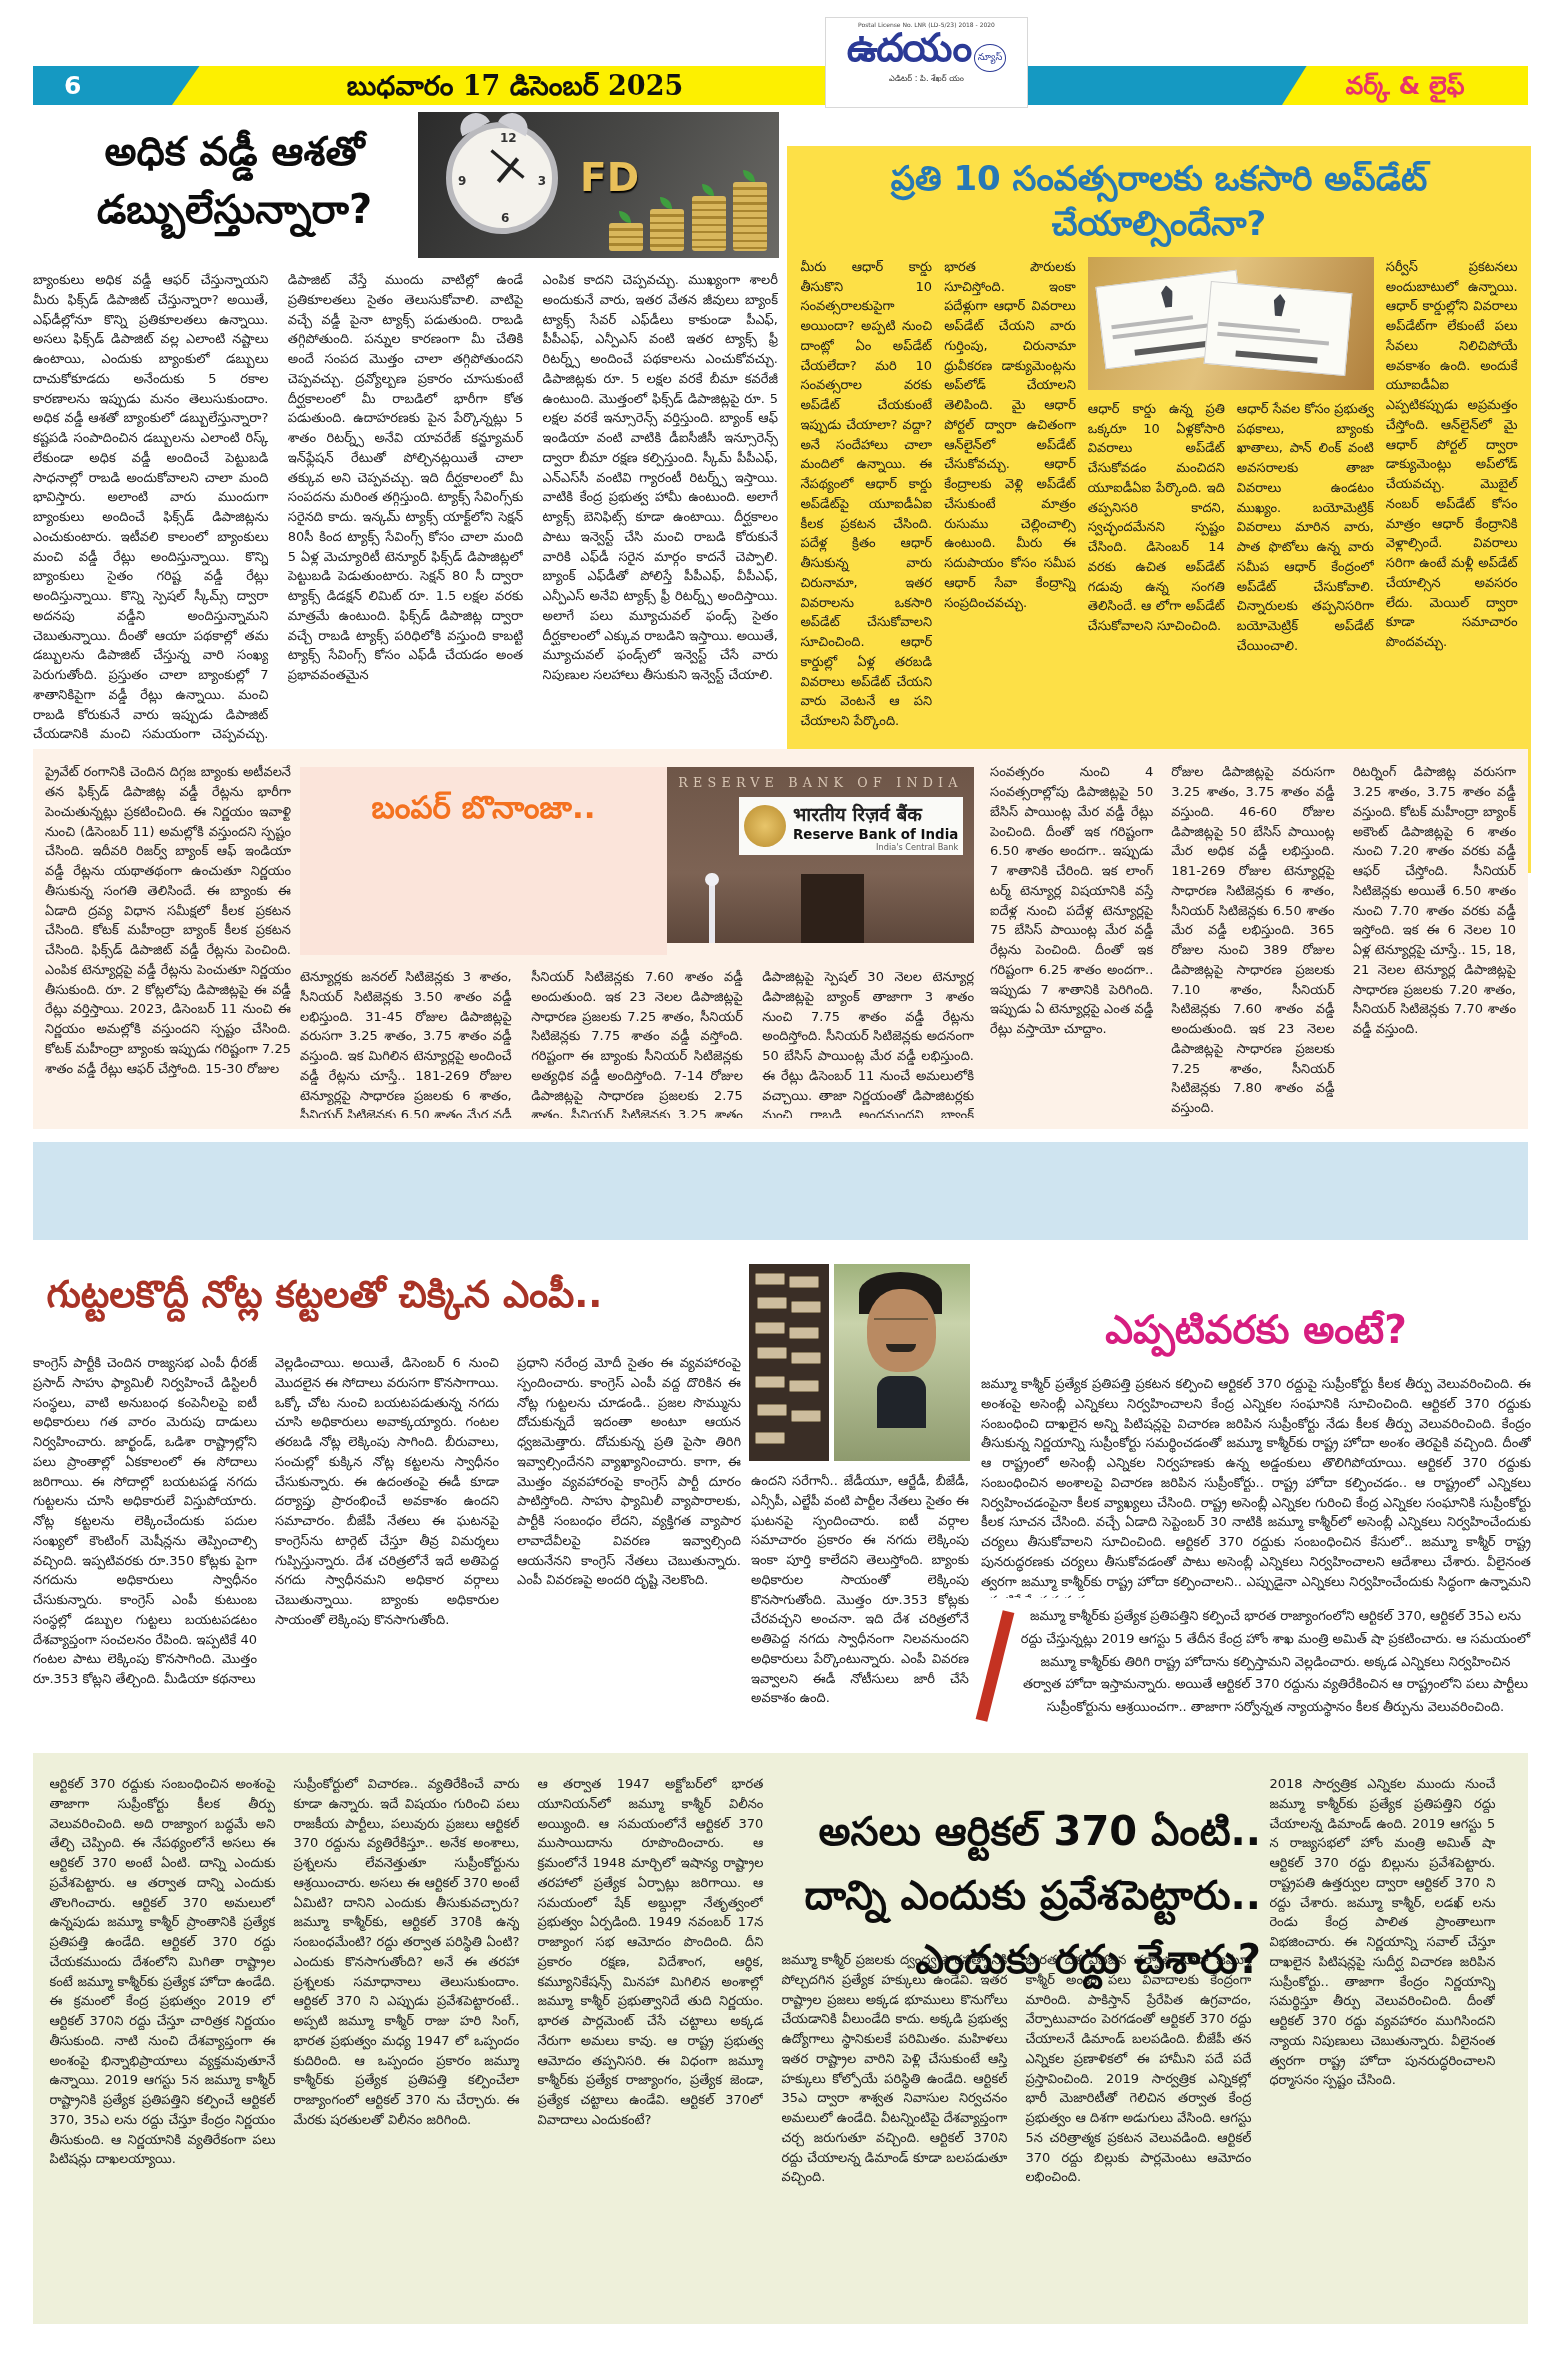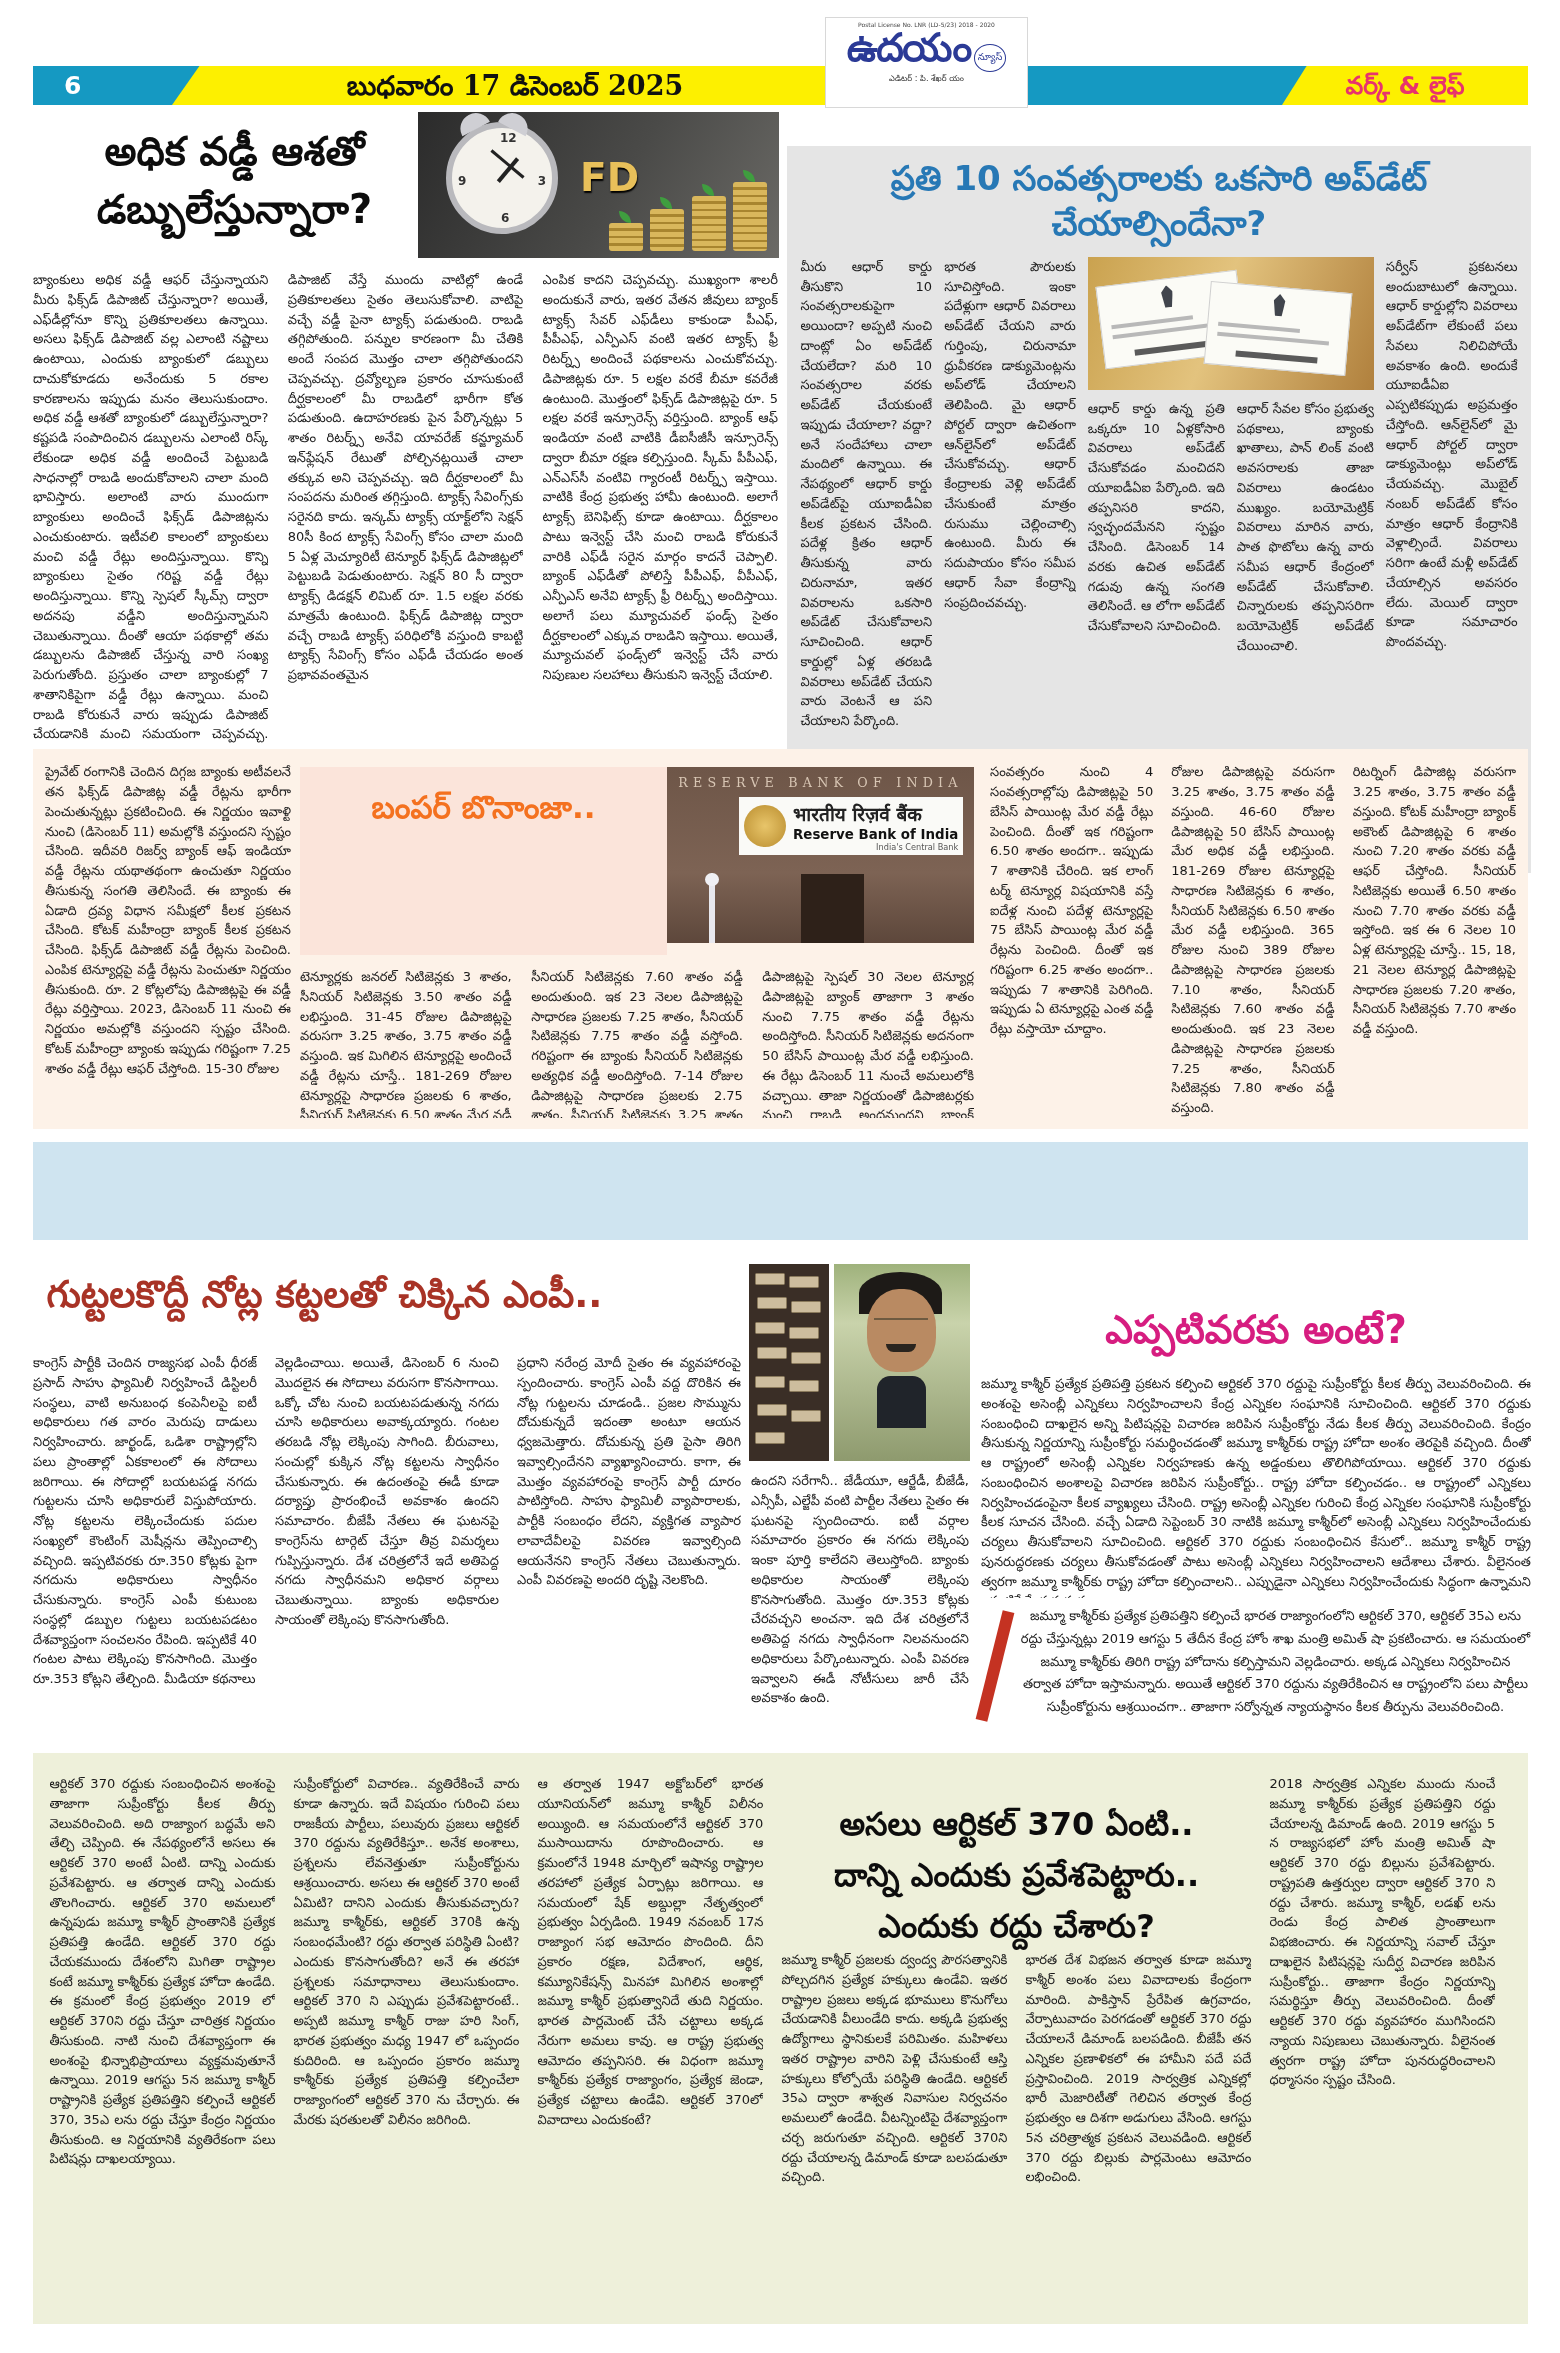--- a/index.html
+++ b/index.html
@@ -39,21 +39,21 @@
   .bell.l { left:39px; transform:rotate(-28deg); } .bell.r { left:82px; transform:rotate(28deg); }
   .fd-label { position:absolute; left:162px; top:43px; font-size:39px; font-weight:bold; color:#e8c05a; text-shadow:0.7px 1.5px 1.5px #000; }
   .coins { position:absolute; right:12px; bottom:7.5px; display:flex; align-items:flex-end; gap:7.5px; }
   .coinstack { width:34px; background:repeating-linear-gradient(#d9b75c 0 5.2px,#a8852f 5.2px 7.5px); border-radius:3px; position:relative; }
   .coinstack .sprout { position:absolute; top:-12px; left:10.4px; width:12px; height:12px; background:#3f9e3f; border-radius:0 100% 0 100%; }
   .fd-body { position:absolute; left:0; top:158px; width:745px; height:474px; }
   .fd-body .colrow { gap:19.4px; height:100%; }
   .fd-body .colrow > div { width:236px; }
 
   
-  .aadhaar-article { position:absolute; left:787px; top:146px; width:744px; height:727px; background:#e5e5e5; padding:10.4px 13.4px; }
+  .aadhaar-article { position:absolute; left:787px; top:146px; width:744px; height:727px; background:#fde047; padding:10.4px 13.4px; }
   .aadhaar-headline { text-align:center; color:#2778b5; font-size:34px; font-weight:bold; line-height:1.3; margin-bottom:12px; }
   .aadhaar-cols { display:flex; gap:12px; height:498px; }
   .aadhaar-cols .ncol { width:140px; }
   .aadhaar-mid { width:286px; display:flex; flex-direction:column; }
   .aadhaar-img { width:100%; height:133px; background:linear-gradient(110deg,#caa24f,#e3c37e 45%,#b0803d); position:relative; overflow:hidden; margin-bottom:9px; }
   .acard { position:absolute; background:#fbfbf6; border:0.7px solid #cfcfcf; width:142px; height:83px; }
   .acard .emb { position:absolute; left:61px; top:6px; width:16.4px; height:22.4px; background:#41454d; clip-path:polygon(50% 0,85% 30%,70% 100%,30% 100%,15% 30%); }
   .acard .ln { position:absolute; height:3.7px; background:#b8b8b8; }
   .ac1 { left:12px; top:21px; transform:rotate(-7deg); }
   .ac2 { left:119px; top:30px; transform:rotate(5deg); }
@@ -104,21 +104,21 @@
   .jk-body { position:absolute; left:0; top:113px; width:550px; height:224px; }
   .jk-quote { position:absolute; left:0; top:344px; width:550px; height:134px; display:flex; }
   .red-slash { width:12px; height:112px; background:#c43222; transform:rotate(14deg); margin:4.5px 19.4px 0 7.5px; flex:none; }
   .jk-quote .qtext { font-size:13px; line-height:1.75; color:#191919; text-align:center; overflow:hidden; }
 
   
   .a370-section { position:absolute; left:33px; top:1753px; width:1495px; height:571px; background:#eef0da; padding:21px 16.4px; }
   .a370-cols { display:flex; gap:18px; height:100%; }
   .a370-cols > div { width:226px; overflow:hidden; }
   .a370-cols .pt { padding-top:176px; }
-  .a370-headline { position:absolute; left:739px; top:46px; width:489px; text-align:center; font-size:32px; font-weight:bold; color:#0d0d0d; line-height:1.6; }
+  .a370-headline { position:absolute; left:739px; top:46px; width:489px; text-align:right; font-size:40px; font-weight:bold; color:#0d0d0d; line-height:1.6; }
 </style>
 </head>
 <body>
 
 <div class="page">
 
   <div class="header-bar">
     <div class="pagenum">6</div>
     <div class="date-plate">
       <span>బుధవారం 17 డిసెంబర్ 2025</span>

